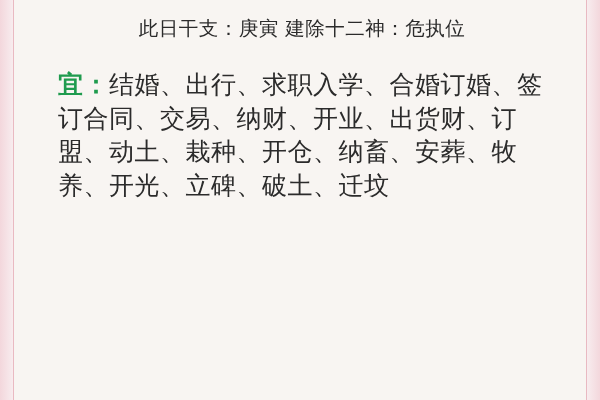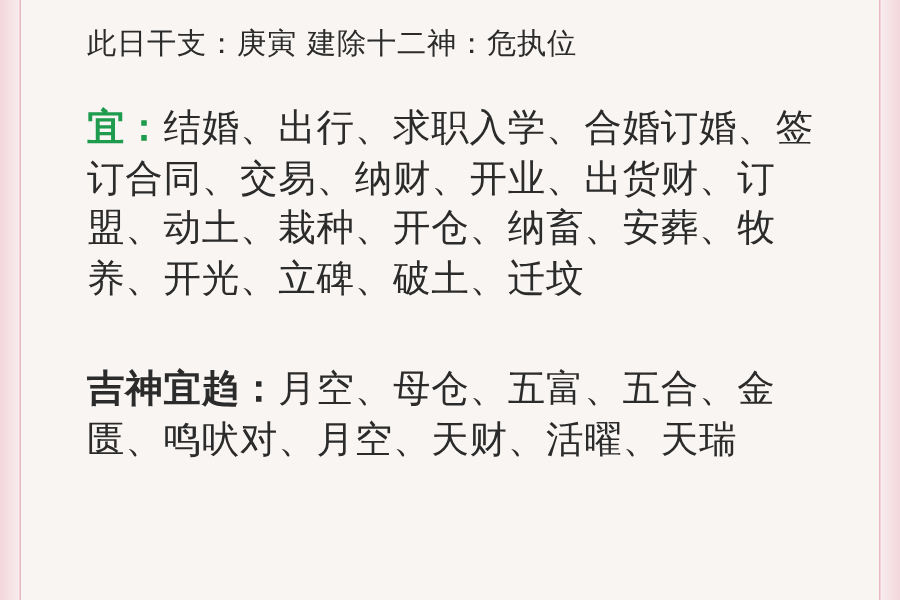--- a/index.html
+++ b/index.html
@@ -52,20 +52,21 @@
 
   .block {
     margin-bottom: 14px;
   }
   .topline {
     font-size: 19.5px;
     line-height: 30px;
     color: #2b2b2b;
     letter-spacing: 0.5px;
     margin-bottom: 24px;
+    text-align: center;
   }
   .para {
     font-size: 25px;
     line-height: 33.5px;
     color: #2b2b2b;
     letter-spacing: 0.5px;
     text-indent: 0;
   }
   .label {
     font-weight: bold;
@@ -92,18 +93,15 @@
 
     <div class="block">
       <div class="para"><span class="label label-yi">宜：</span><span>结婚、出行、求职入学、合婚订婚、签订合同、交易、纳财、开业、出货财、订盟、动土、栽种、开仓、纳畜、安葬、牧养、开光、立碑、破土、迁坟</span></div>
     </div>
 
     <div class="gap-sm"></div>
 
 
     <div class="gap-md"></div>
 
-    <div class="block">
-      <div class="para"><span class="label label-ji-shen">吉神宜趋：</span><span>月空、母仓、五富、五合、金匮、鸣吠对、月空、天财、活曜、天瑞</span></div>
-    </div>
 
   </div>
 </div>
 
 </body></html>

